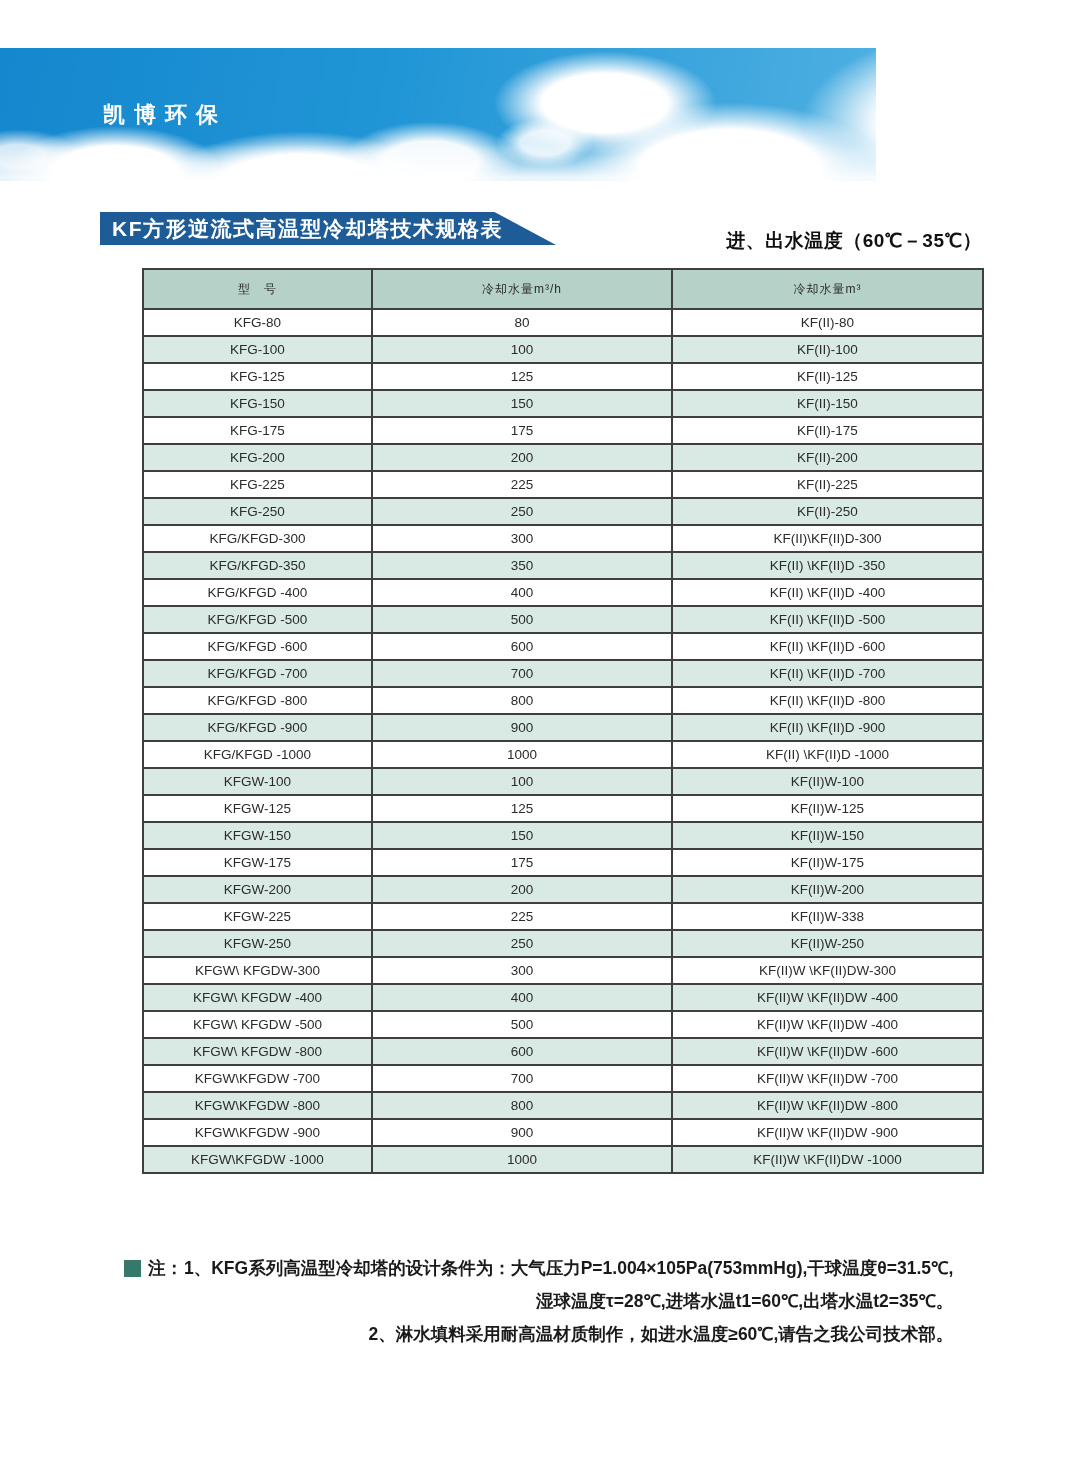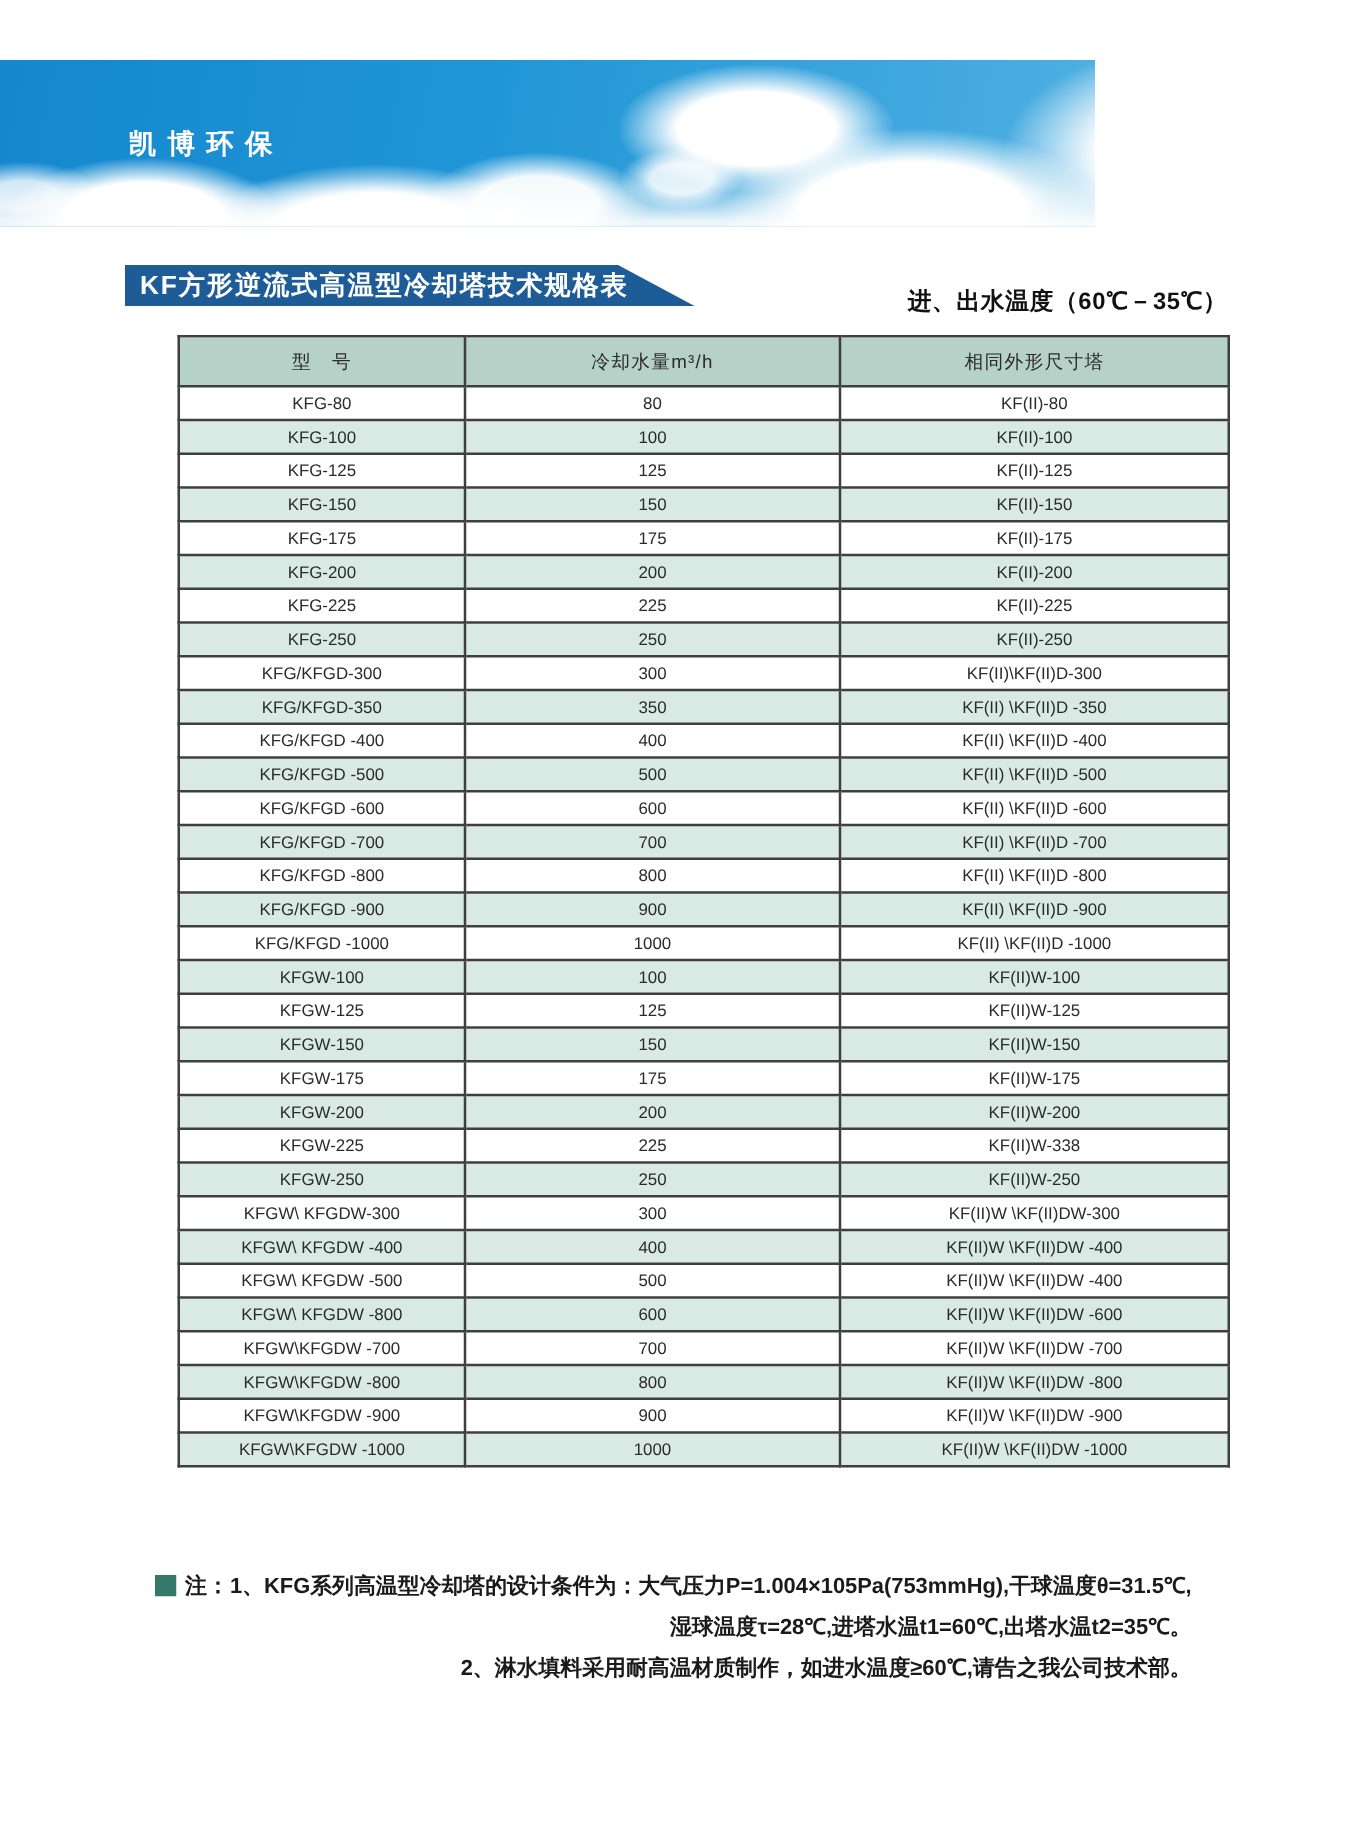--- a/index.html
+++ b/index.html
@@ -52,21 +52,21 @@
     width:840px; border-collapse:collapse; table-layout:fixed;
   }
   table.spec col.c1 { width:229px; }
   table.spec col.c2 { width:300px; }
   table.spec col.c3 { width:311px; }
   table.spec th, table.spec td {
     border:2px solid #3f3f3f; text-align:center; vertical-align:middle;
     color:#2b2b2b; font-size:13.5px; white-space:nowrap; overflow:hidden;
   }
   table.spec th {
-    height:40px; background:#b5d1c8; font-weight:normal; font-size:15px;
+    height:40px; background:#b5d1c8; font-weight:normal; font-size:12px;
     letter-spacing:1px;
   }
   table.spec td { height:27px; background:#ffffff; }
   table.spec tbody tr:nth-child(even) td { background:#d9eae4; }
 
   
   .notes { position:absolute; left:124px; top:1252px; display:flex; align-items:flex-start; }
   .note-square { width:17px; height:17px; background:#35796a; margin-top:8px; flex:0 0 auto; }
   .note-label { margin-left:7px; flex:0 0 auto; }
   .note-label, .note-line {
@@ -94,21 +94,21 @@
     <table class="spec">
       <colgroup>
           <col class="c1">
           <col class="c2">
           <col class="c3">
         </colgroup>
       <thead>
         <tr>
           <th>型　号</th>
           <th>冷却水量m³/h</th>
-          <th>相同外形尺寸塔</th>
+          <th>冷却水量m³</th>
         </tr>
       </thead>
       <tbody>
           <tr>
             <td>KFG-80</td>
             <td>80</td>
             <td>KF(II)-80</td>
           </tr>
           <tr>
             <td>KFG-100</td>

